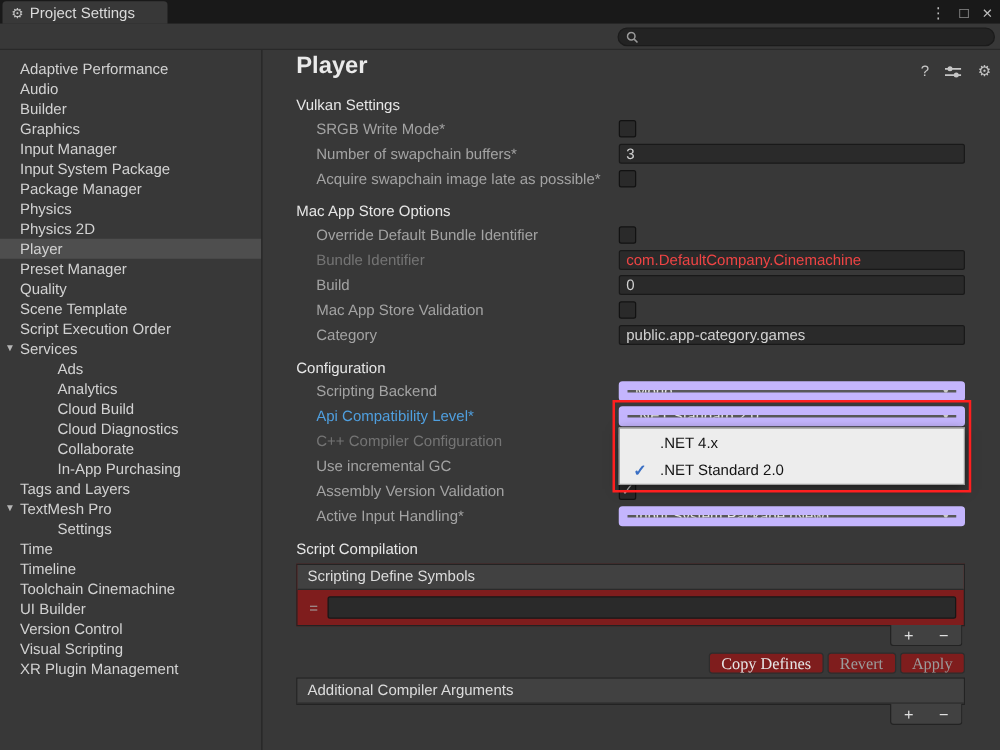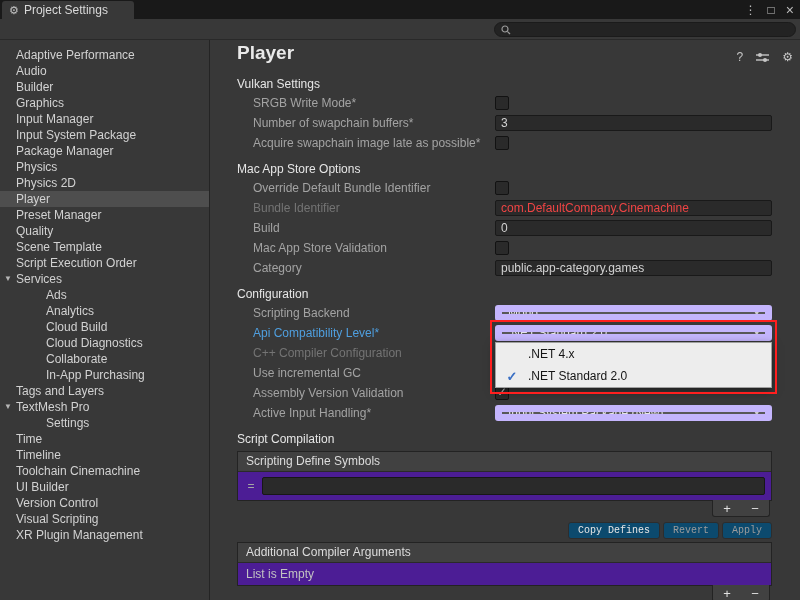--- a/index.html
+++ b/index.html
@@ -63,36 +63,36 @@
   
   .apirow{position:relative;z-index:30}
   .redrect{position:absolute;left:279px;top:-3px;width:287px;height:74px;
     border:2px solid #ff1f1f;z-index:40;pointer-events:none}
   .popup{position:absolute;left:284px;top:19px;width:277px;background:#ededed;
     border:1px solid #a0a0a0;box-shadow:0 3px 9px rgba(0,0,0,.5);z-index:35}
   .popup-item{height:22px;display:flex;align-items:center;color:#141414}
   .popup-item .chk{width:32px;text-align:center;color:#3a6fc4;font-weight:bold;font-size:13px}
 
   
-  .listbox{margin:3px 28px 0 26px;border:1px solid #232323;background:#4c1d95}
+  .listbox{margin:3px 28px 0 26px;border:1px solid #232323;background:#7f1d1d}
   .box-header{height:20px;line-height:19px;background:#414141;border-bottom:1px solid #2a2a2a;
     padding-left:8px;color:#dcdcdc}
   .box-body{display:flex;align-items:center;padding:5px 6px;gap:4px}
   .drag-handle{width:14px;text-align:center;color:#a5a5a5;cursor:grab}
   .box-field{flex:1;height:18px;background:#2a2a2a;border:1px solid #171717;border-radius:2px}
   .box-empty{height:22px;line-height:22px;padding-left:8px;color:#c2c2c2}
   .list-footer{width:58px;height:17px;margin:-1px 30px 0 auto;background:#414141;
     border:1px solid #232323;border-top:none;border-radius:0 0 3px 3px;
     display:flex;align-items:center;justify-content:space-around;color:#e0e0e0}
   .list-footer span{font-size:13px;line-height:15px;cursor:default}
 
   .btnrow{display:flex;justify-content:flex-end;gap:3px;margin:5px 28px 0 0}
-  .ubtn{height:17px;background:#0c4a6e;border:1px solid #2d2d2d;border-radius:3px;
-    color:#e6e6e6;font-size:10px;padding:0 9px;line-height:15px;
-    font-family:Liberation Mono, monospace}
+  .ubtn{height:17px;background:#7f1d1d;border:1px solid #2d2d2d;border-radius:3px;
+    color:#e6e6e6;font-size:13px;padding:0 9px;line-height:15px;
+    font-family:Liberation Serif, serif}
   .ubtn.dis{color:#9b9b9b}
 
   svg{display:block}
 </style>
 </head>
 <body>
 
 <div class="titlebar">
   <div class="tab">
     <span class="gear">⚙</span>
@@ -282,21 +282,20 @@
     </div>
 
     <div class="btnrow">
       <button class="ubtn">Copy Defines</button>
       <button class="ubtn dis">Revert</button>
       <button class="ubtn dis">Apply</button>
     </div>
 
     <div class="listbox">
       <div class="box-header">Additional Compiler Arguments</div>
-      <div class="box-empty">List is Empty</div>
     </div>
     <div class="list-footer">
       <span>+</span>
       <span>−</span>
     </div>
 
   </div>
 </div>
 
 </body></html>

